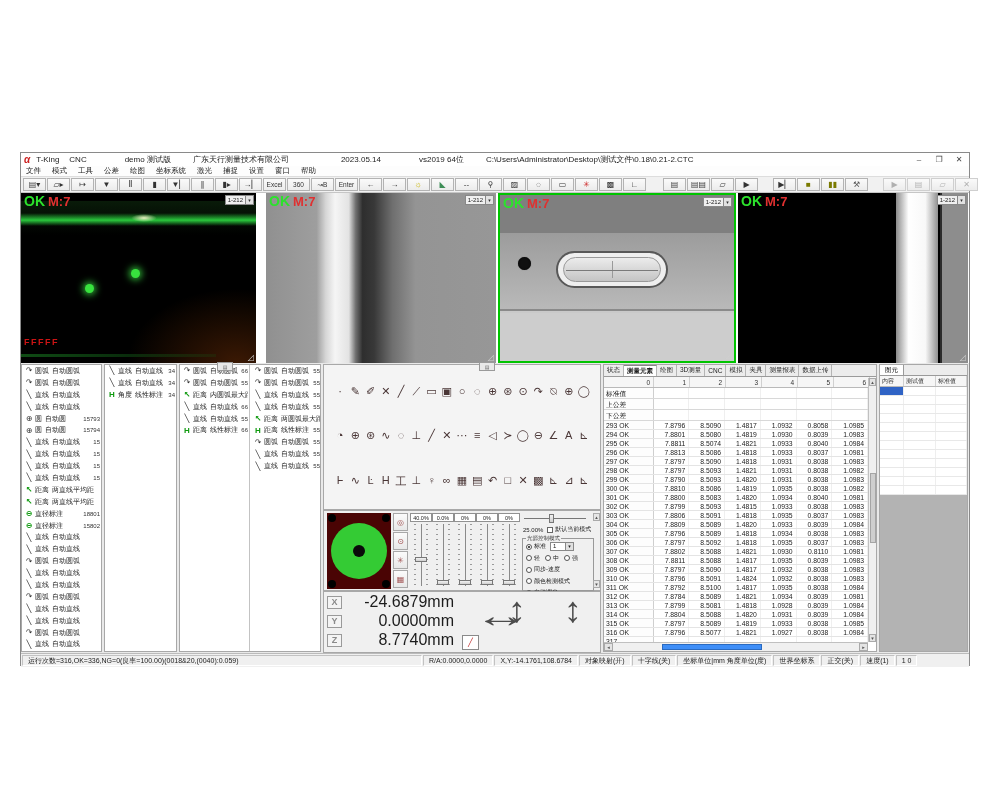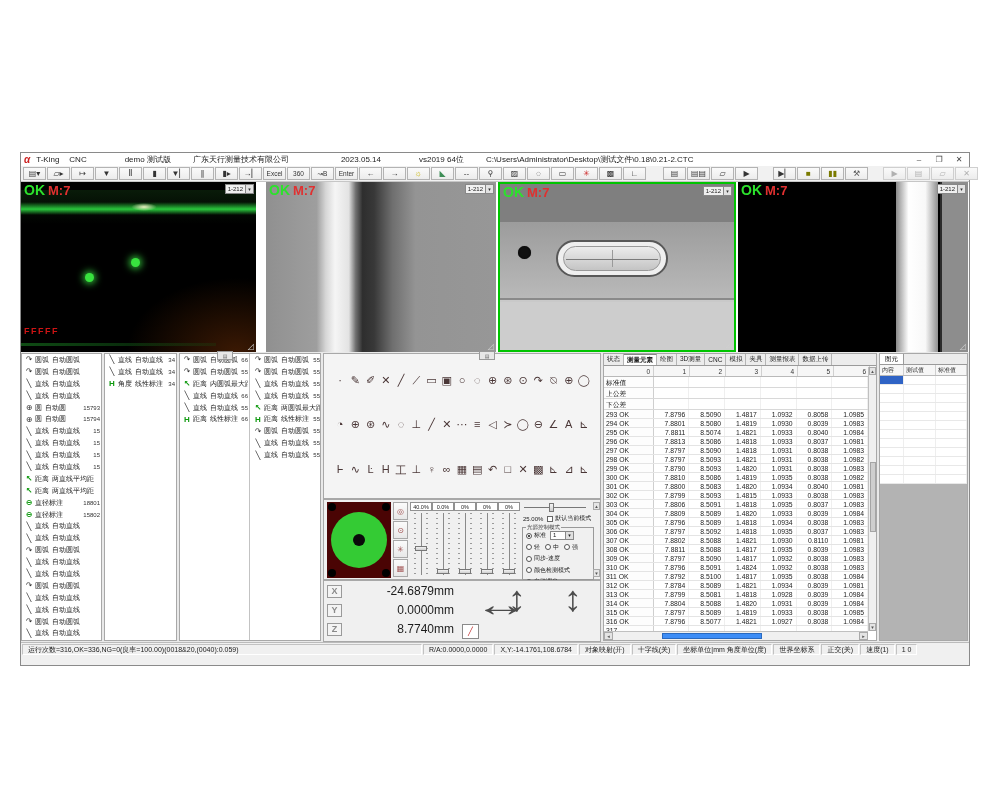--- a/index.html
+++ b/index.html
@@ -115,21 +115,21 @@
   .radio { width:6px; height:6px; border:1px solid #555; border-radius:50%; background:#fff; margin-right:2px; flex:none; position:relative; }
   .radio.on::after { content:""; position:absolute; left:1px; top:1px; width:2px; height:2px; border-radius:50%; background:#111; }
   .radio.ml { margin-left:5px; }
   .ddbox { margin-left:4px; width:24px; height:9px; background:#fff; border:1px solid #888; display:flex; }
   .ddbox .v { flex:1; padding-left:2px; } .ddbox .a { width:8px; background:#e0e0e0; border-left:1px solid #888; font-size:5px; text-align:center; }
   .lscr { position:absolute; right:0px; width:7px; height:8px; background:#e6e6e6; border:1px solid #aaa; font-size:4.5px; color:#555; display:flex; align-items:center; justify-content:center; }
 
   #coords { position:absolute; left:302px; top:228px; width:278px; height:62px; background:#f0f0f0; border:1px solid #a8a8a8; }
   .crow { position:absolute; left:3px; height:14px; display:flex; align-items:center; }
   .clbl { width:15px; height:13px; border:1px solid #9a9a9a; color:#8a8a8a; font-size:9px; font-weight:bold; display:flex; align-items:center; justify-content:center; background:#f4f4f4; }
-  .cval { width:112px; text-align:right; font-size:12px; color:#1c1c1c; }
+  .cval { width:112px; text-align:right; font-size:16px; color:#1c1c1c; }
   .diagbtn { position:absolute; left:138px; top:43px; width:17px; height:15px; background:#fff; border:1px solid #8a8a8a; font-size:8px; color:#c03030; display:flex; align-items:center; justify-content:center; }
   .jog { position:absolute; color:#4c4c4c; font-weight:bold; }
   .jog-h { left:150px; top:4px; font-size:34px; transform:scaleX(1.6); transform-origin:left; }
   .jog-v { left:184px; top:-3px; font-size:36px; }
   .jog-v2 { left:240px; top:-3px; font-size:36px; }
 
   
   #mtable { position:absolute; left:582px; top:1px; width:274px; height:288px; background:#fff; border:1px solid #a8a8a8; overflow:hidden; }
   .ttabs { height:12px; display:flex; background:#ececec; border-bottom:1px solid #9a9a9a; }
   .ttab { padding:0 3px; font-size:6.5px; color:#222; border-right:1px solid #b5b5b5; display:flex; align-items:center; white-space:nowrap; }
@@ -182,20 +182,33 @@
     <span class="tp5">2023.05.14</span>
     <span class="tp6">vs2019 64位</span>
     <span class="tp7">C:\Users\Administrator\Desktop\测试文件\0.18\0.21-2.CTC</span>
     <span class="wctls">
       <span class="wctl">–</span>
       <span class="wctl">❐</span>
       <span class="wctl">✕</span>
     </span>
   </div>
 
+  <div class="menubar" id="menubar">
+        <span class="mi">文件</span>
+        <span class="mi">模式</span>
+        <span class="mi">工具</span>
+        <span class="mi">公差</span>
+        <span class="mi">绘图</span>
+        <span class="mi">坐标系统</span>
+        <span class="mi">激光</span>
+        <span class="mi">捕捉</span>
+        <span class="mi">设置</span>
+        <span class="mi">窗口</span>
+        <span class="mi">帮助</span>
+      </div>
 
   <div class="toolbar">
     <div id="tb-left" style="display:flex;align-items:center;">
           <span class="tbtn">▤▾</span>
           <span class="tbtn">▱▸</span>
           <span class="tbtn">↦</span>
           <span class="tbtn">▼</span>
           <span class="tbtn">Ⅱ</span>
           <span class="tbtn">▮</span>
           <span class="tbtn">▼▏</span>

